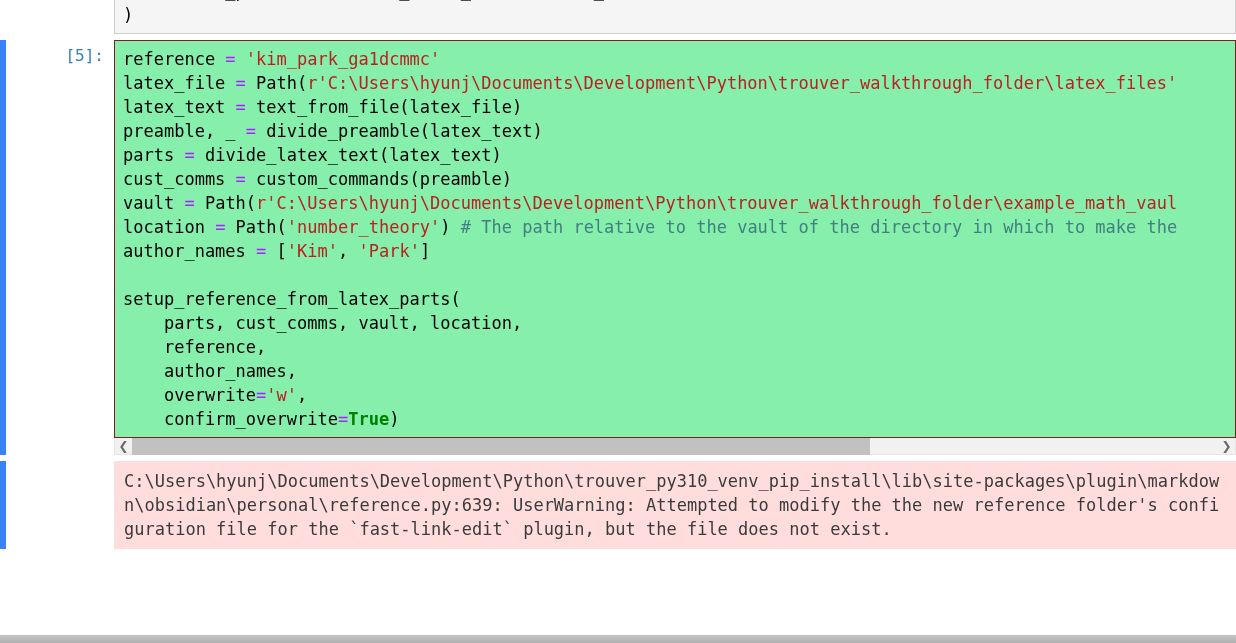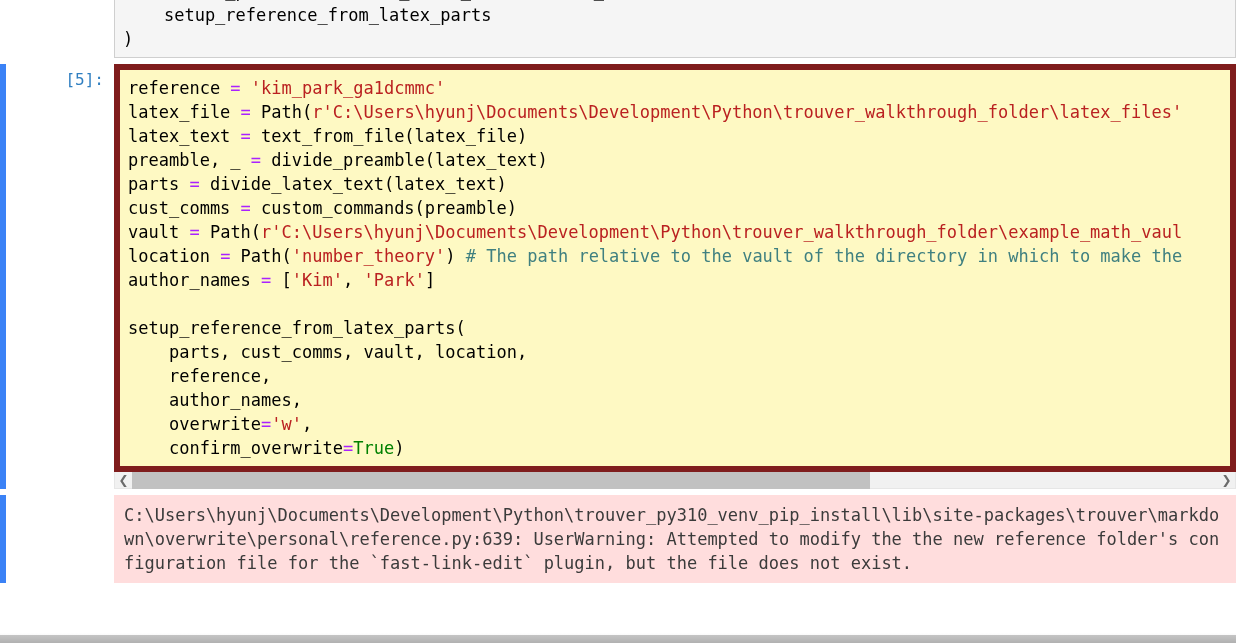--- a/index.html
+++ b/index.html
@@ -51,22 +51,22 @@
     background: #f5f5f5;
     padding: 6px 8px;
     font-family: "Consolas", "Menlo", monospace;
     font-size: 17px;
     line-height: 24px;
     white-space: pre;
     overflow: hidden;
     color: #303030;
   }
   .code-box.selected {
-    border: 6px solid #7f1d1d;
-    background: #fef9c3;
+    border: 1px solid #7f1d1d;
+    background: #86efac;
   }
   .scroll-track {
     height: 17px;
     background: #f1f1f1;
     display: flex;
     align-items: center;
     border: 1px solid #e6e6e6;
     border-top: none;
   }
   .scroll-arrow {
@@ -101,21 +101,21 @@
     font-size: 17px;
     line-height: 24px;
     white-space: pre-wrap;
     word-break: break-all;
     overflow: hidden;
   }
   .tok-var { color: #000000; }
   .tok-op { color: #AA22FF; font-weight: 500; }
   .tok-str { color: #BA2121; }
   .tok-comment { color: #408080; }
-  .tok-bool { color: #008000; font-weight: normal; }
+  .tok-bool { color: #008000; font-weight: bold; }
   .page-shadow {
     position: absolute;
     left: 0;
     right: 0;
     bottom: 0;
     height: 10px;
     background: linear-gradient(to bottom, rgba(0,0,0,0), rgba(0,0,0,0.12));
     pointer-events: none;
   }
   .bottom-gray {
@@ -127,21 +127,21 @@
 </style>
 </head>
 <body>
 
 <div class="notebook">
 
   <div class="cell-row" style="margin-top:-28px;">
     <div class="left-bar"></div>
     <div class="prompt-col"></div>
     <div class="cell-main">
-      <div class="code-box" id="code-prev"><div><span class="tok-var">    divide_preamble, divide_latex_text, custom_commands,</span></div><div><span class="tok-var">    setup_reference_from_latex_parts</span></div><div><span class="tok-var">)</span></div></div>
+      <div class="code-box" id="code-prev"><div><span class="tok-var">    divide_preamble, divide_latex_text, custom_commands,</span></div><div><span class="tok-var">)</span></div></div>
     </div>
   </div>
 
   <div class="cell-row">
     <div class="left-bar blue"></div>
     <div class="prompt-col run">[5]:</div>
     <div class="cell-main">
       <div class="code-box selected" id="code-5"><div><span class="tok-var">reference </span><span class="tok-op">=</span><span class="tok-var"> </span><span class="tok-str">'kim_park_ga1dcmmc'</span></div><div><span class="tok-var">latex_file </span><span class="tok-op">=</span><span class="tok-var"> Path(</span><span class="tok-str">r'C:\Users\hyunj\Documents\Development\Python\trouver_walkthrough_folder\latex_files'</span></div><div><span class="tok-var">latex_text </span><span class="tok-op">=</span><span class="tok-var"> text_from_file(latex_file)</span></div><div><span class="tok-var">preamble, _ </span><span class="tok-op">=</span><span class="tok-var"> divide_preamble(latex_text)</span></div><div><span class="tok-var">parts </span><span class="tok-op">=</span><span class="tok-var"> divide_latex_text(latex_text)</span></div><div><span class="tok-var">cust_comms </span><span class="tok-op">=</span><span class="tok-var"> custom_commands(preamble)</span></div><div><span class="tok-var">vault </span><span class="tok-op">=</span><span class="tok-var"> Path(</span><span class="tok-str">r'C:\Users\hyunj\Documents\Development\Python\trouver_walkthrough_folder\example_math_vaul</span></div><div><span class="tok-var">location </span><span class="tok-op">=</span><span class="tok-var"> Path(</span><span class="tok-str">'number_theory'</span><span class="tok-var">) </span><span class="tok-comment"># The path relative to the vault of the directory in which to make the</span></div><div><span class="tok-var">author_names </span><span class="tok-op">=</span><span class="tok-var"> [</span><span class="tok-str">'Kim'</span><span class="tok-var">, </span><span class="tok-str">'Park'</span><span class="tok-var">]</span></div><div>&nbsp;</div><div><span class="tok-var">setup_reference_from_latex_parts(</span></div><div><span class="tok-var">    parts, cust_comms, vault, location,</span></div><div><span class="tok-var">    reference,</span></div><div><span class="tok-var">    author_names,</span></div><div><span class="tok-var">    overwrite</span><span class="tok-op">=</span><span class="tok-str">'w'</span><span class="tok-var">,</span></div><div><span class="tok-var">    confirm_overwrite</span><span class="tok-op">=</span><span class="tok-bool">True</span><span class="tok-var">)</span></div></div>
       <div class="scroll-track">
         <div class="scroll-arrow">❮</div>
@@ -150,20 +150,20 @@
         </div>
         <div class="scroll-arrow">❯</div>
       </div>
     </div>
   </div>
 
   <div class="cell-row" style="margin-top:2px;">
     <div class="left-bar blue"></div>
     <div class="prompt-col"></div>
     <div class="cell-main">
-      <div class="stderr-box">C:\Users\hyunj\Documents\Development\Python\trouver_py310_venv_pip_install\lib\site-packages\trouver\markdown\overwrite\personal\reference.py:639: UserWarning: Attempted to modify the the new reference folder's configuration file for the `fast-link-edit` plugin, but the file does not exist.</div>
+      <div class="stderr-box">C:\Users\hyunj\Documents\Development\Python\trouver_py310_venv_pip_install\lib\site-packages\plugin\markdown\obsidian\personal\reference.py:639: UserWarning: Attempted to modify the the new reference folder's configuration file for the `fast-link-edit` plugin, but the file does not exist.</div>
     </div>
   </div>
 
 </div>
 
 <div class="bottom-gray"></div>
 <div class="page-shadow"></div>
 
 </body></html>

